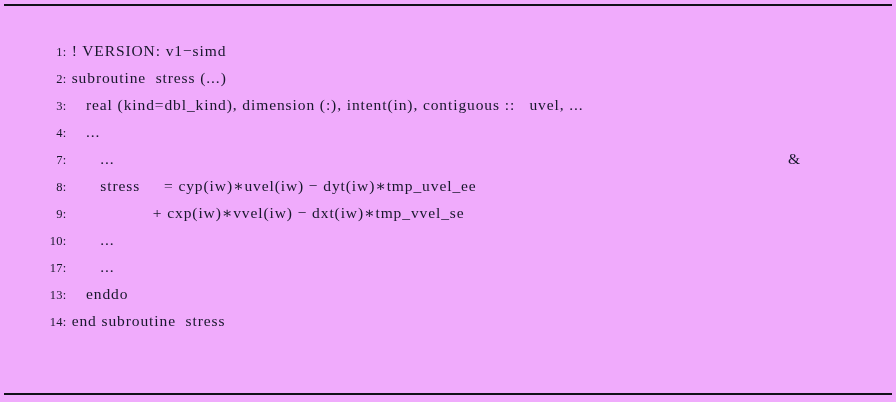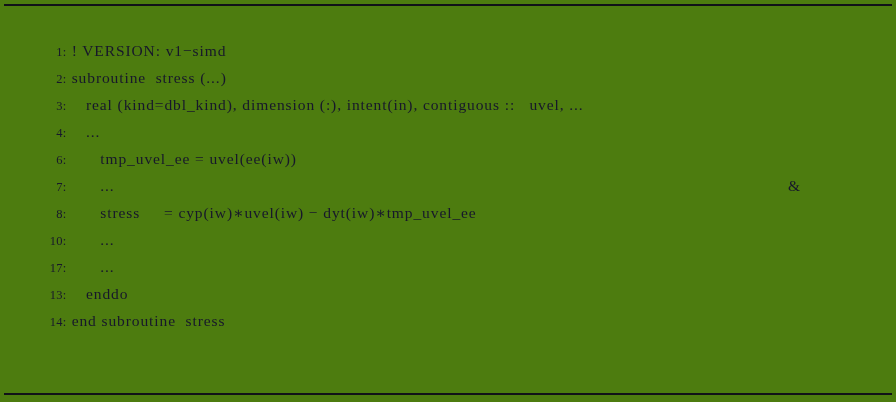--- a/index.html
+++ b/index.html
@@ -13,21 +13,21 @@
     height: 402px;
     overflow: hidden;
     font-family: "Liberation Serif", "DejaVu Serif", serif;
   }
 
   #listing-figure {
     position: relative;
     width: 896px;
     height: 402px;
     box-sizing: border-box;
-    background: #4d7c0f;
+    background: #f0abfc;
   }
 
   
   #rule-top, #rule-bottom {
     position: absolute;
     left: 4px;
     width: 888px;
     height: 2px;
     background: #111118;
   }
@@ -105,32 +105,32 @@
 
     <div class="code-line">
       <span class="line-no">3</span><span class="line-colon">:</span><span class="line-text">   real (kind=dbl_kind), dimension (:), intent(in), contiguous ::   uvel, ...</span>
     </div>
 
     <div class="code-line">
       <span class="line-no">4</span><span class="line-colon">:</span><span class="line-text">   ...</span>
     </div>
 
 
-    <div class="code-line">
-      <span class="line-no">6</span><span class="line-colon">:</span><span class="line-text">      tmp_uvel_ee = uvel(ee(iw))</span>
-    </div>
 
     <div class="code-line">
       <span class="line-no">7</span><span class="line-colon">:</span><span class="line-text">      ...</span>
     </div>
 
     <div class="code-line">
       <span class="line-no">8</span><span class="line-colon">:</span><span class="line-text">      stress     = cyp(iw)∗uvel(iw) − dyt(iw)∗tmp_uvel_ee</span><span class="cont-amp">&amp;</span>
     </div>
 
+    <div class="code-line">
+      <span class="line-no">9</span><span class="line-colon">:</span><span class="line-text">                 + cxp(iw)∗vvel(iw) − dxt(iw)∗tmp_vvel_se</span>
+    </div>
 
     <div class="code-line">
       <span class="line-no">10</span><span class="line-colon">:</span><span class="line-text">      ...</span>
     </div>
 
 
     <div class="code-line">
       <span class="line-no">17</span><span class="line-colon">:</span><span class="line-text">      ...</span>
     </div>
 

